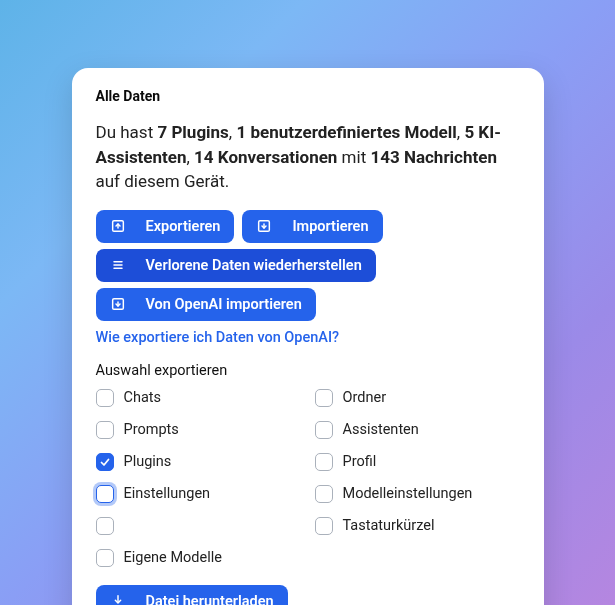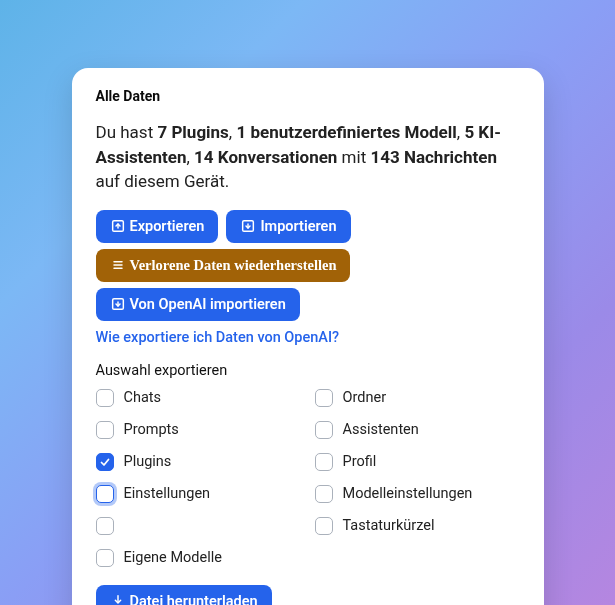--- a/index.html
+++ b/index.html
@@ -42,36 +42,35 @@
     .btn-row {
       display: flex;
       flex-wrap: wrap;
       gap: 8px;
       align-items: center;
       margin-bottom: 0;
     }
     .btn {
       display: inline-flex;
       align-items: center;
-      gap: 4px;
+      gap: 20px;
       border: none;
       border-radius: 8px;
       padding: 8px 14px;
       font-size: 14.5px;
       font-weight: 600;
       color: #fff;
       cursor: pointer;
       font-family: inherit;
     }
     .btn-blue {
       background: #2563eb;
     }
     .btn-orange {
-      background: #a16207;
-      font-family: Liberation Serif, serif;
+      background: #1d4ed8;
     }
     .btn .icon {
       display: inline-flex;
       width: 16px;
       height: 16px;
     }
     .link {
       color: #2563eb;
       font-size: 14.5px;
       font-weight: 500;

